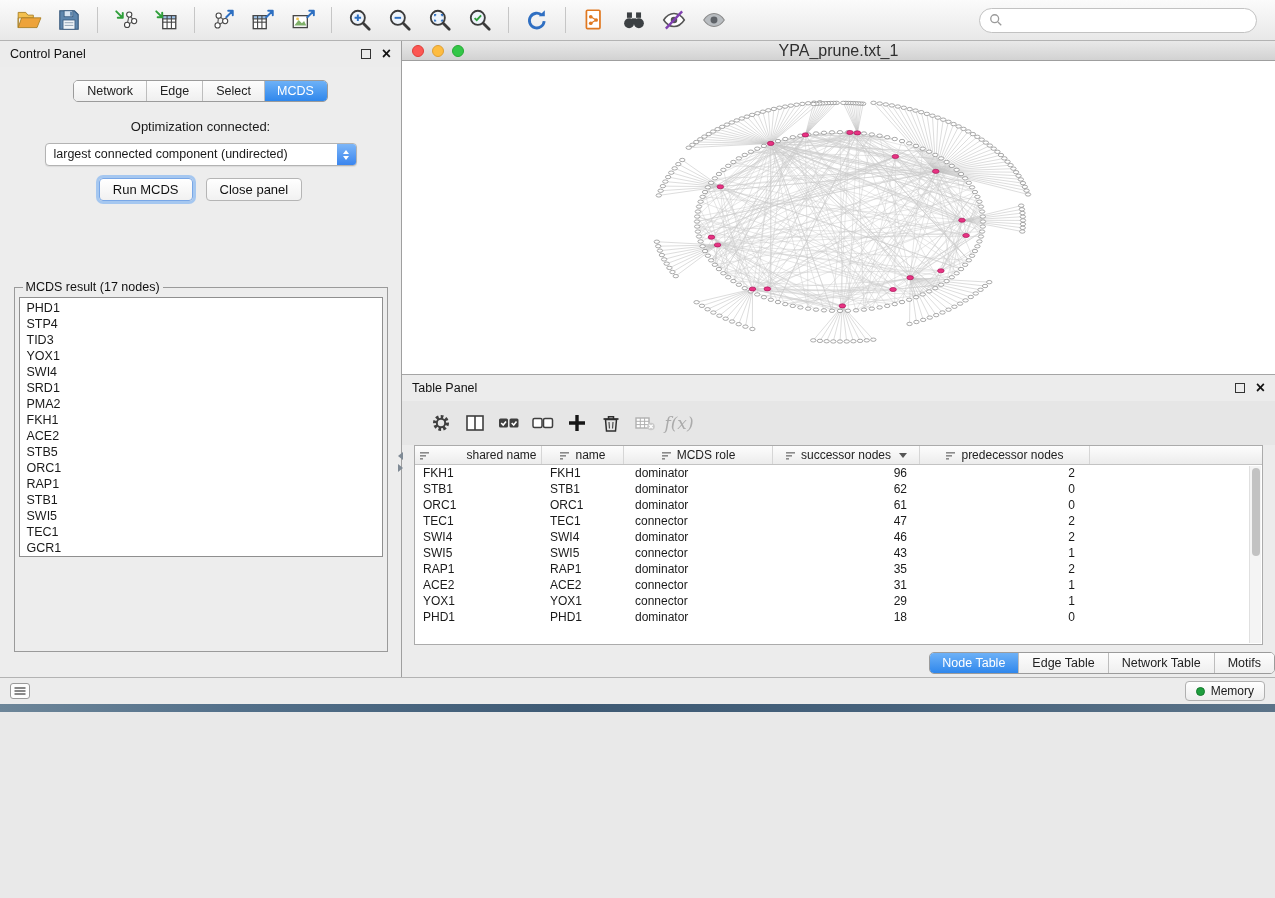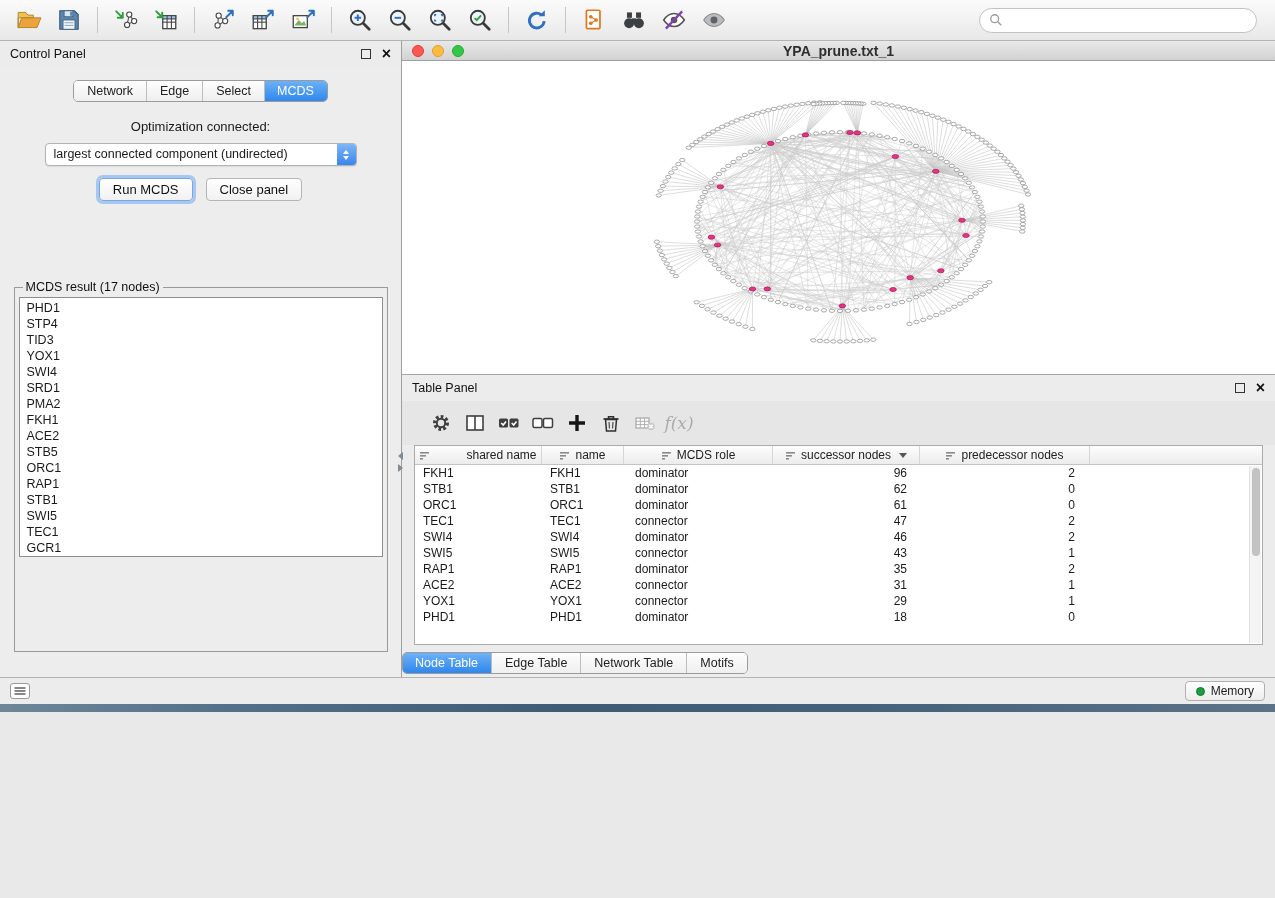--- a/index.html
+++ b/index.html
@@ -51,21 +51,21 @@
 
   
   .right-col{flex:1;display:flex;flex-direction:column;min-width:0;min-height:0;background:#e9e9e9;}
   .net-window{flex:1;display:flex;flex-direction:column;min-height:0;border-bottom:1px solid #a5a5a5;}
   .net-titlebar{flex:0 0 20px;background:linear-gradient(#e9e9e9,#d2d2d2);border-bottom:1px solid #9f9f9f;position:relative;display:flex;align-items:center;}
   .traffic{display:flex;gap:8px;padding-left:10px;}
   .light{width:12px;height:12px;border-radius:50%;}
   .light.red{background:#fc5753;border:1px solid #df3e38;}
   .light.yellow{background:#fdbc40;border:1px solid #de9f34;}
   .light.green{background:#33c748;border:1px solid #27aa35;}
-  .net-title{position:absolute;left:0;right:0;text-align:center;font-size:14px;color:#2f2f2f;font-weight:bold;}
+  .net-title{position:absolute;left:0;right:0;text-align:center;font-size:16px;color:#2f2f2f;}
   .net-canvas{flex:1;background:#fff;position:relative;min-height:0;}
   .net-canvas svg{position:absolute;inset:0;width:100%;height:100%;}
 
   
   .table-panel{flex:0 0 302px;background:#ececec;display:flex;flex-direction:column;}
   .tp-toolbar{flex:0 0 44px;display:flex;align-items:center;gap:4px;padding-left:24px;background:#e6e6e6;}
   .tp-tbtn{width:30px;height:30px;display:flex;align-items:center;justify-content:center;}
   .fx{font-family:"DejaVu Serif",serif;font-style:italic;font-size:17px;color:#ababab;}
   .tp-table{margin:0 12px;background:#fff;border:1px solid #ababab;height:200px;position:relative;overflow:hidden;}
   .tp-thead{display:flex;height:19px;background:linear-gradient(#fdfdfd,#ececec);border-bottom:1px solid #c3c3c3;}
@@ -74,21 +74,21 @@
   .w0{width:127px;gap:36px;}.w1{width:82px;}.w2{width:149px;}.w3{width:147px;}.w4{width:170px;}.wfill{flex:1;border-right:none;}
   .tp-row{display:flex;height:16px;line-height:16px;font-size:12px;}
   .tp-row span{display:block;overflow:hidden;white-space:nowrap;flex:0 0 auto;}
   .c0{width:127px;padding-left:8px;}
   .c1{width:82px;padding-left:8px;}
   .c2{width:149px;padding-left:11px;}
   .c3{width:147px;text-align:right;padding-right:13px;}
   .c4{width:170px;text-align:right;padding-right:15px;}
   .vscroll{position:absolute;top:20px;right:1px;width:12px;bottom:1px;background:#f4f4f4;border-left:1px solid #e0e0e0;}
   .vthumb{position:absolute;top:2px;left:1.5px;width:8px;height:88px;border-radius:4px;background:#c2c2c2;}
-  .tp-tabs-row{display:flex;justify-content:flex-start;margin-top:7px;}
+  .tp-tabs-row{display:flex;justify-content:flex-end;margin-top:7px;}
 
   
   .status-bar{flex:0 0 27px;background:#ececec;border-top:1px solid #b3b3b3;display:flex;align-items:center;padding:0 10px;}
   .memory-btn{margin-left:auto;height:20px;display:flex;align-items:center;gap:6px;padding:0 10px;border:1px solid #b0b0b0;border-radius:4px;background:linear-gradient(#fff,#ededed);font-size:12px;}
   .memory-btn .dot{width:9px;height:9px;border-radius:50%;background:#1e9e3e;border:1px solid #157a2d;}
   .desktop-strip{flex:0 0 8px;background:linear-gradient(90deg,#6d8699 0%,#53708a 18%,#3e5a74 45%,#46627c 70%,#5b7388 100%);}
 </style>
 </head>
 <body>
 

